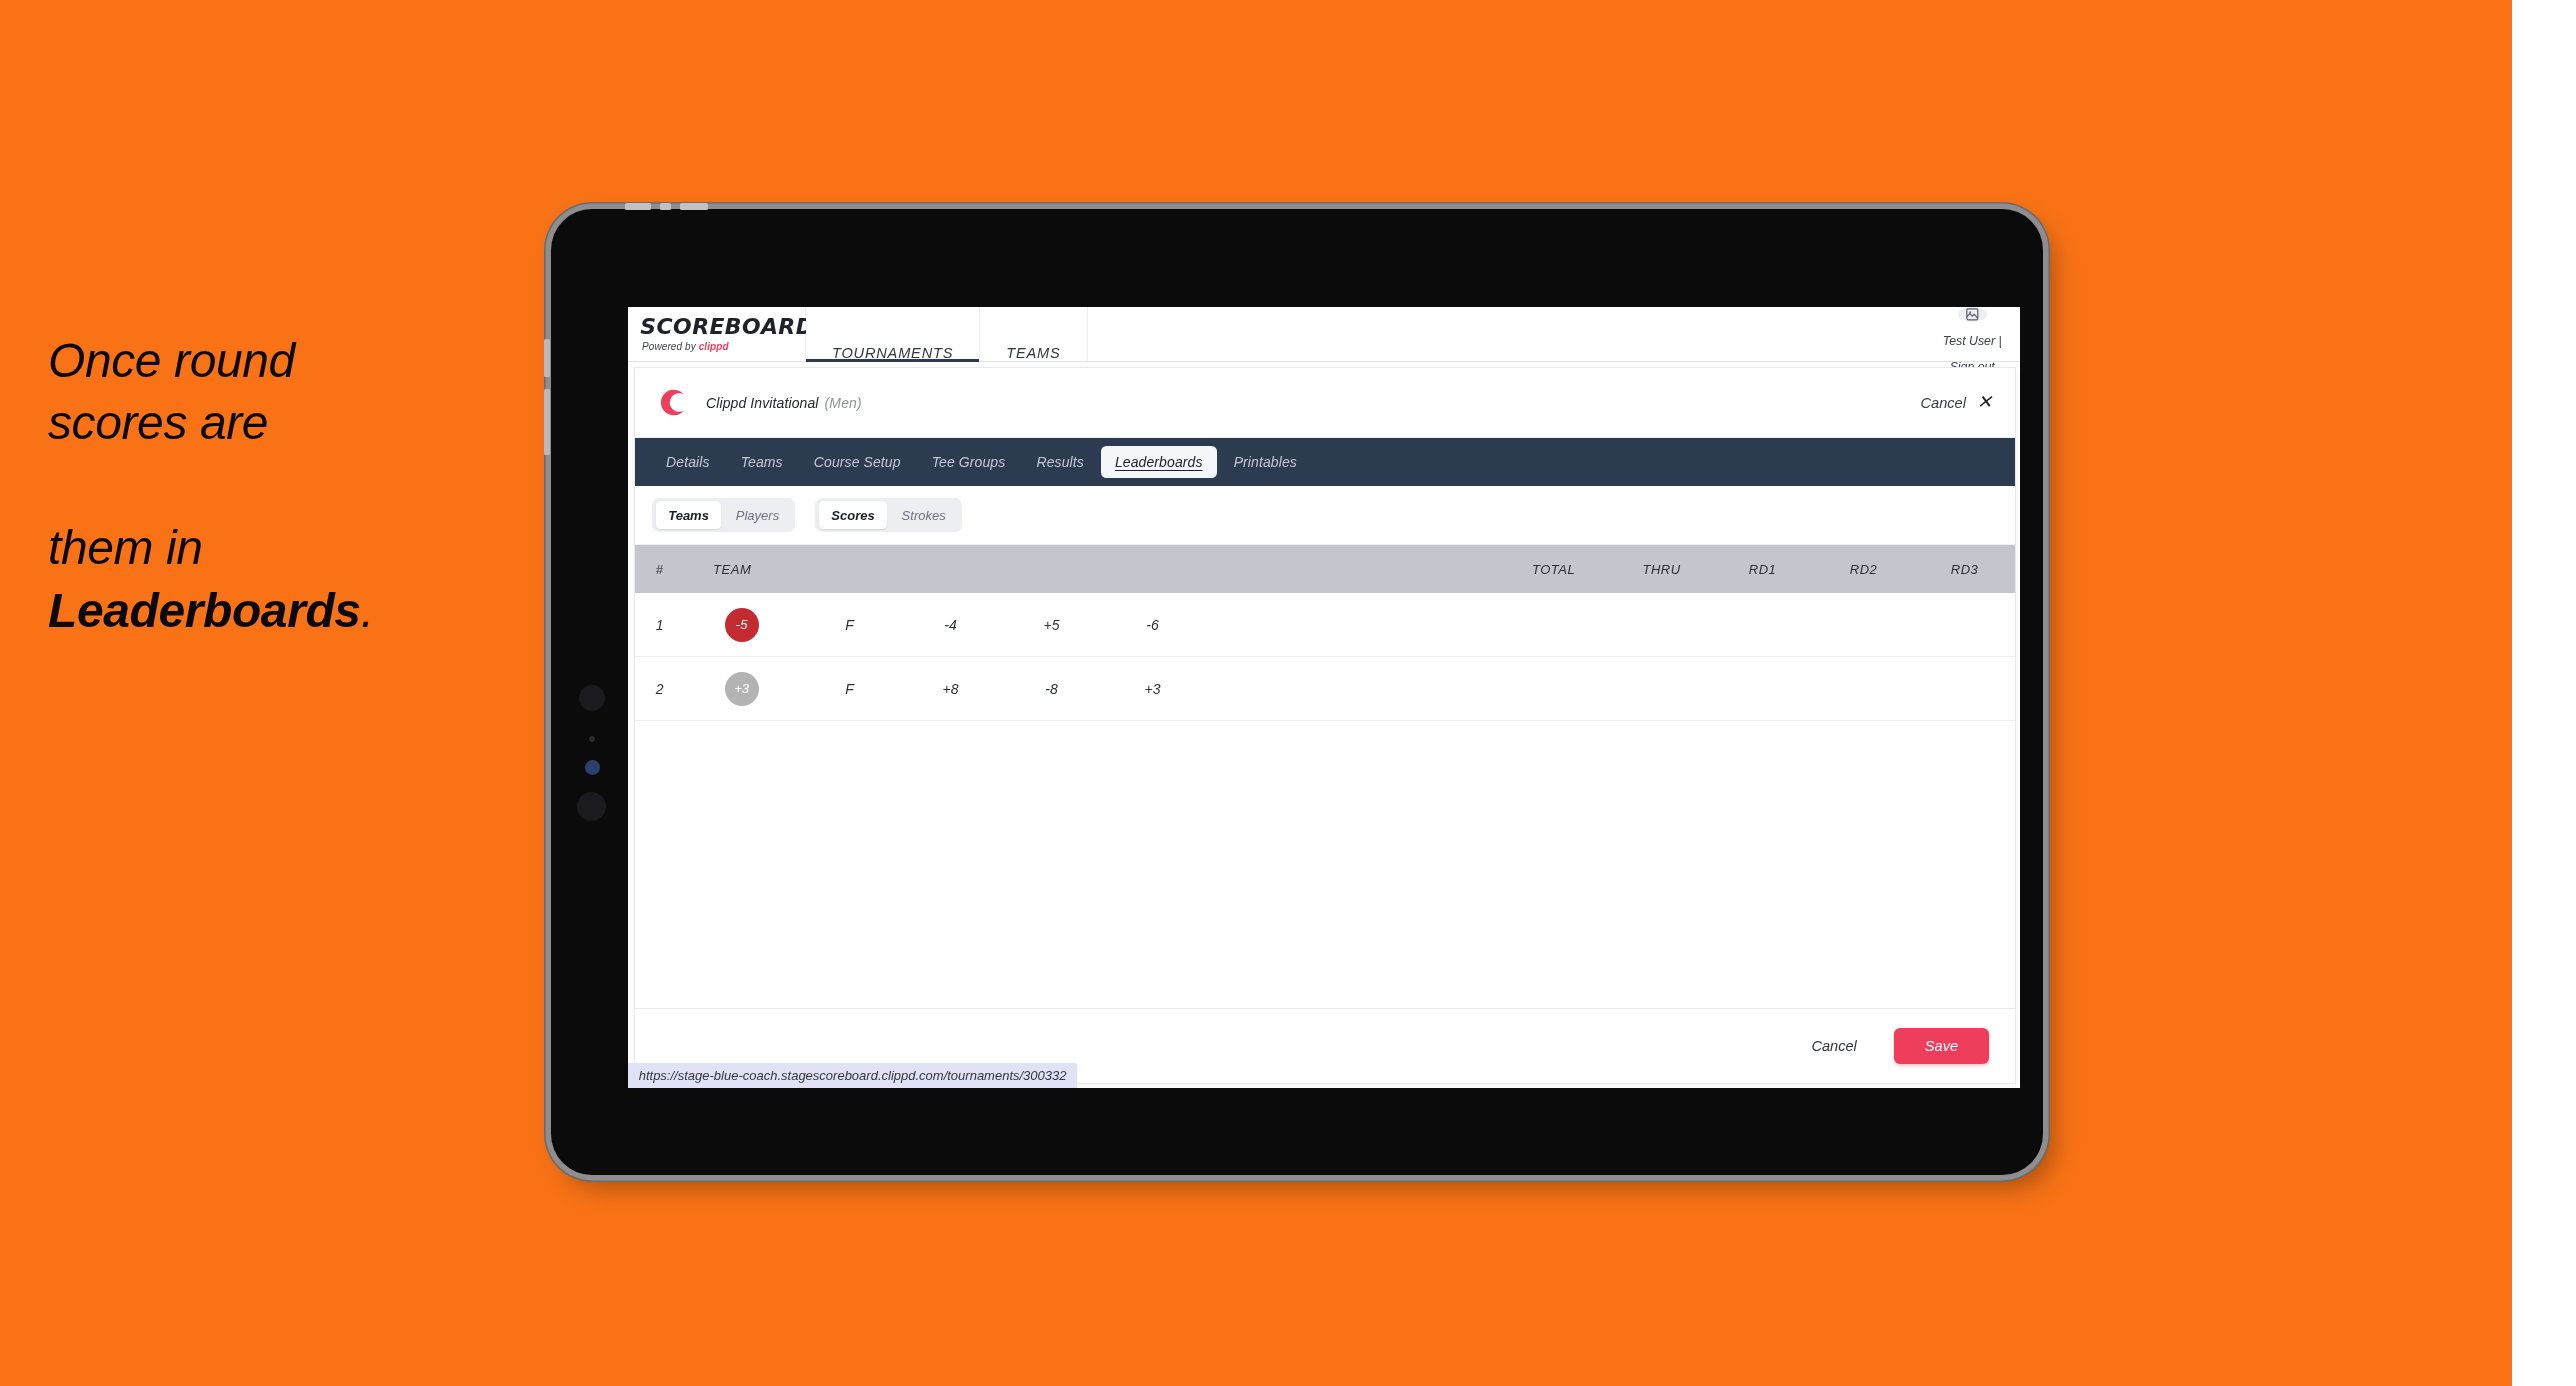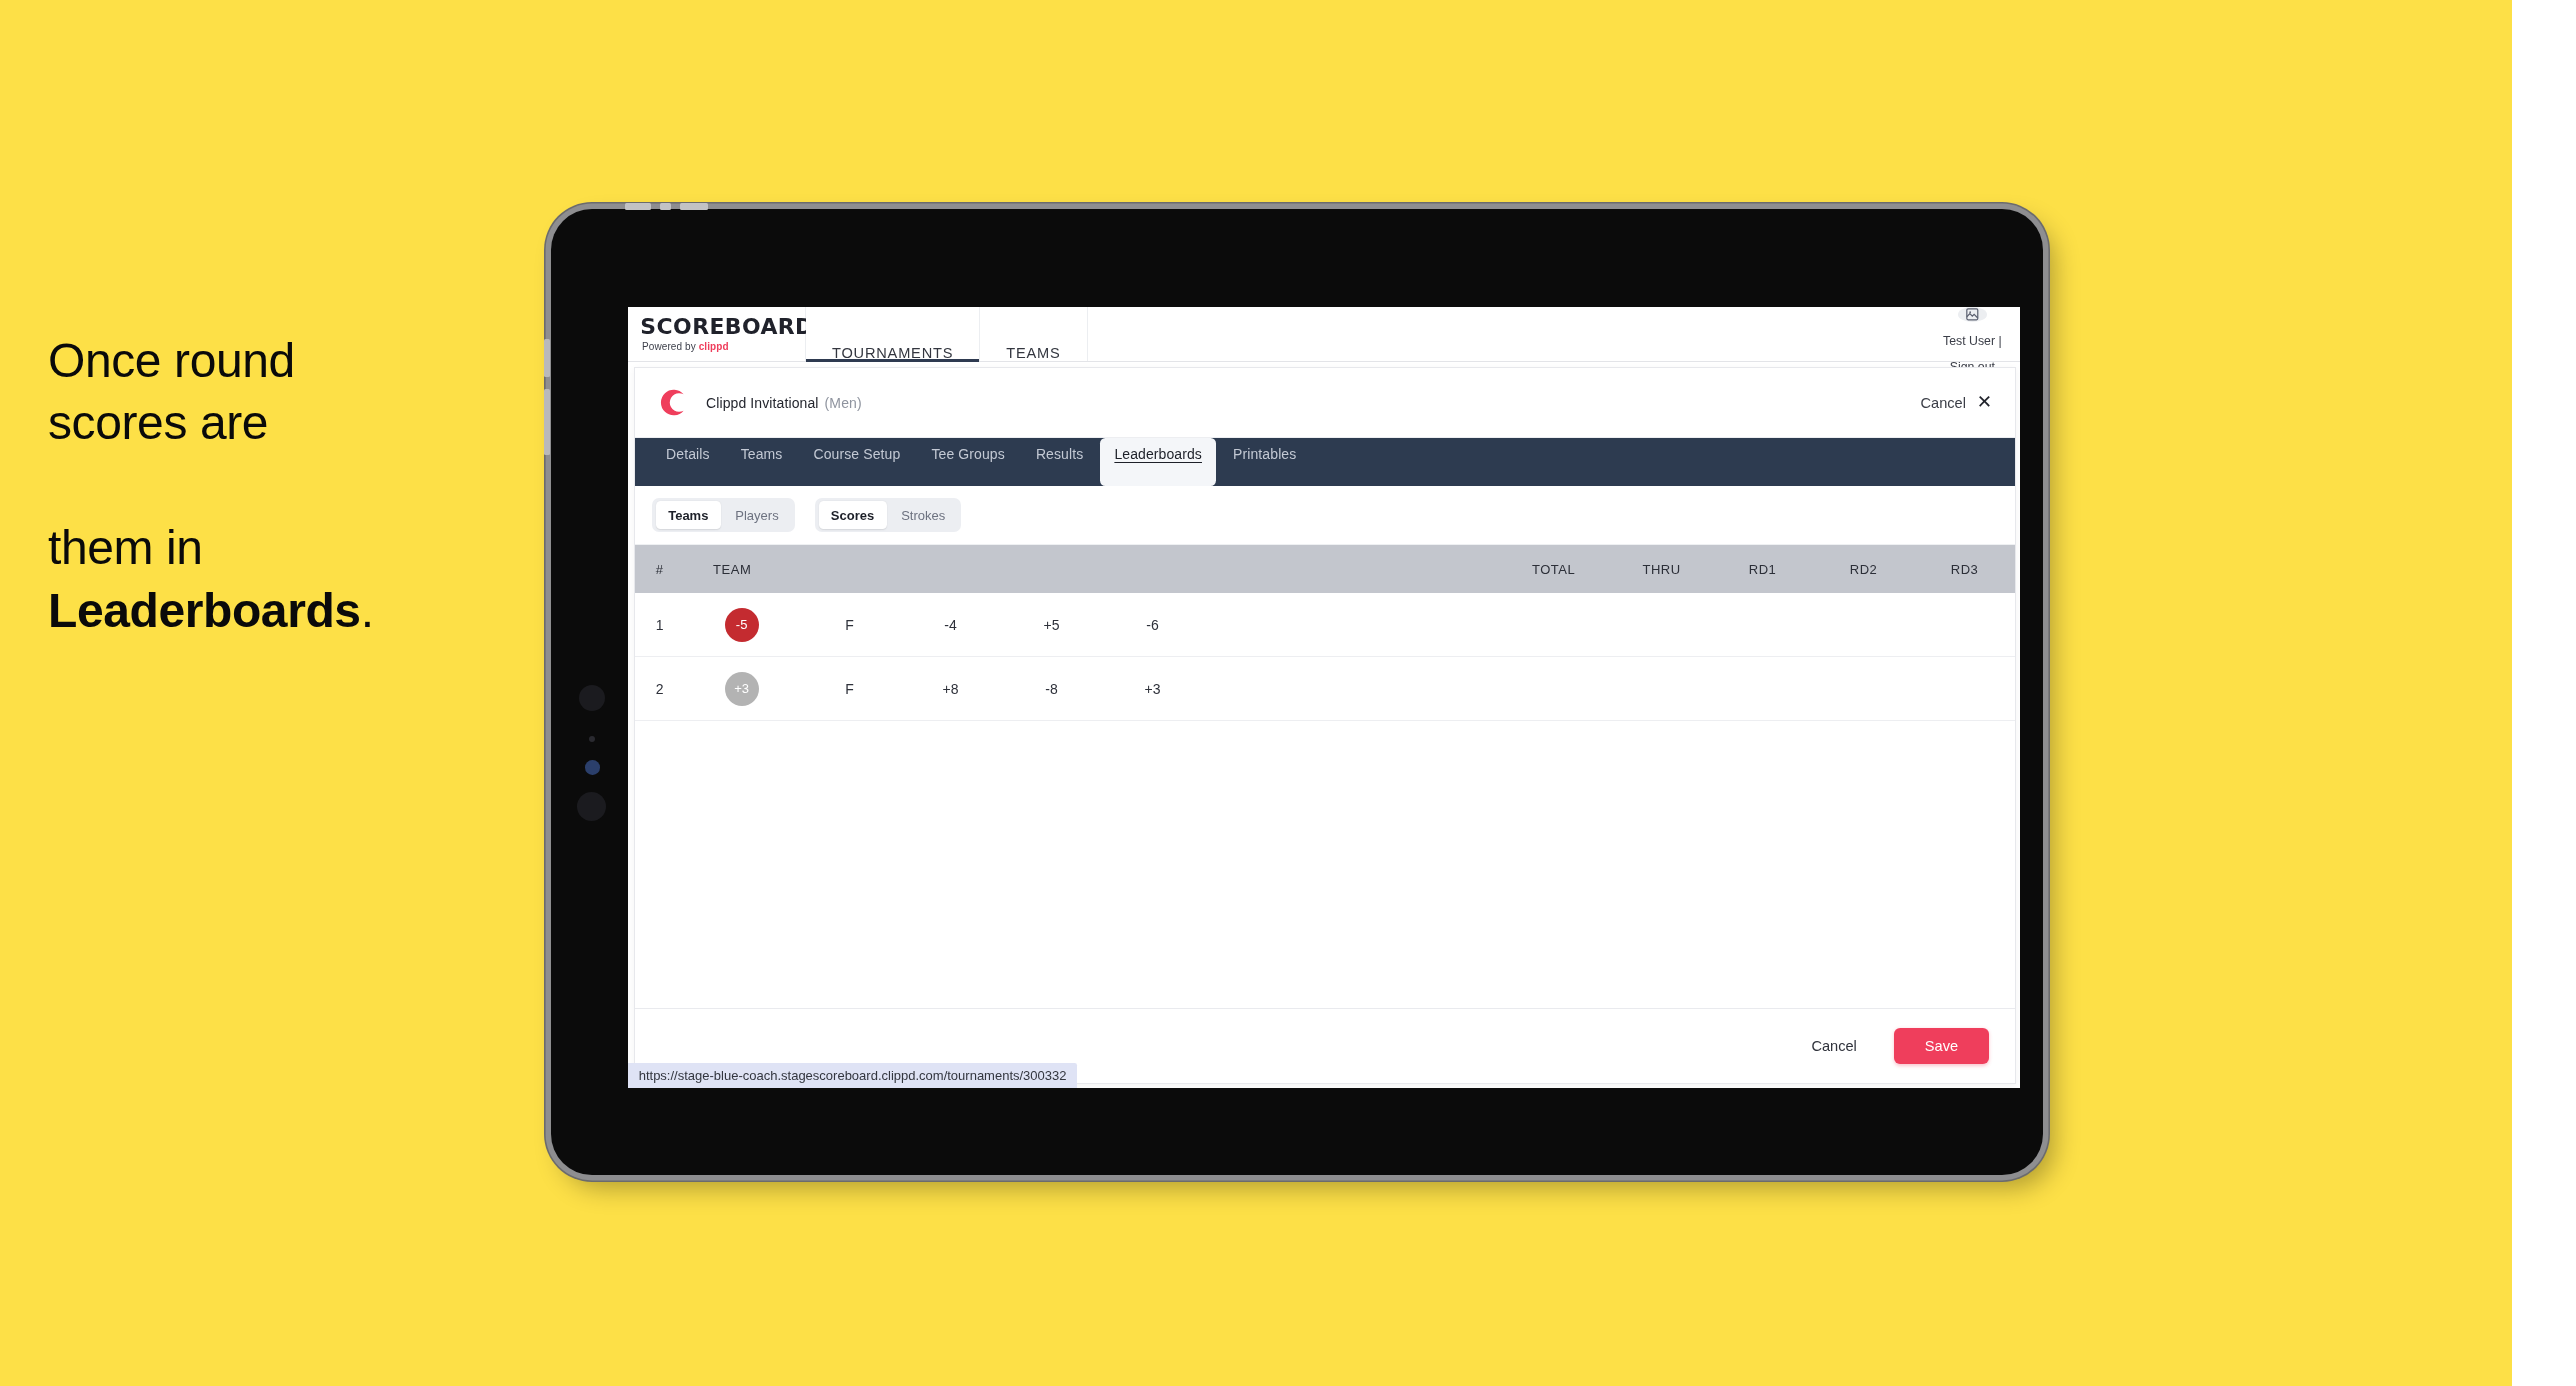--- a/index.html
+++ b/index.html
@@ -9,21 +9,22 @@
     width: 2576px;
     height: 1386px;
     overflow: hidden;
     font-family: "Liberation Sans", sans-serif;
   }
 
   #stage {
     position: relative;
     width: 2512px;
     height: 1386px;
-    background: #fde047;
+    background: #f97316;
+    font-style: italic;
   }
 
   
   #caption {
     position: absolute;
     left: 48px;
     top: 330px;
     width: 476px;
     font-size: 48px;
     line-height: 1.30;
@@ -193,20 +194,21 @@
     display: flex; align-items: center; gap: 10.7px;
     font-size: 14.6px; color: #3a3d46;
   }
   #cancel-x .xglyph { font-size: 18.4px; color: #22242c; line-height: 1; }
 
   
   #tabstrip {
     height: 48px;
     background: #2d3b50;
     display: flex;
+    align-items: center;
     padding: 0 17px;
     gap: 3.1px;
     flex: none;
   }
   .tabitem {
     font-size: 14px;
     color: #c3c9d4;
     padding: 7.7px 14px;
     border-radius: 5.4px;
     letter-spacing: 0.1px;

